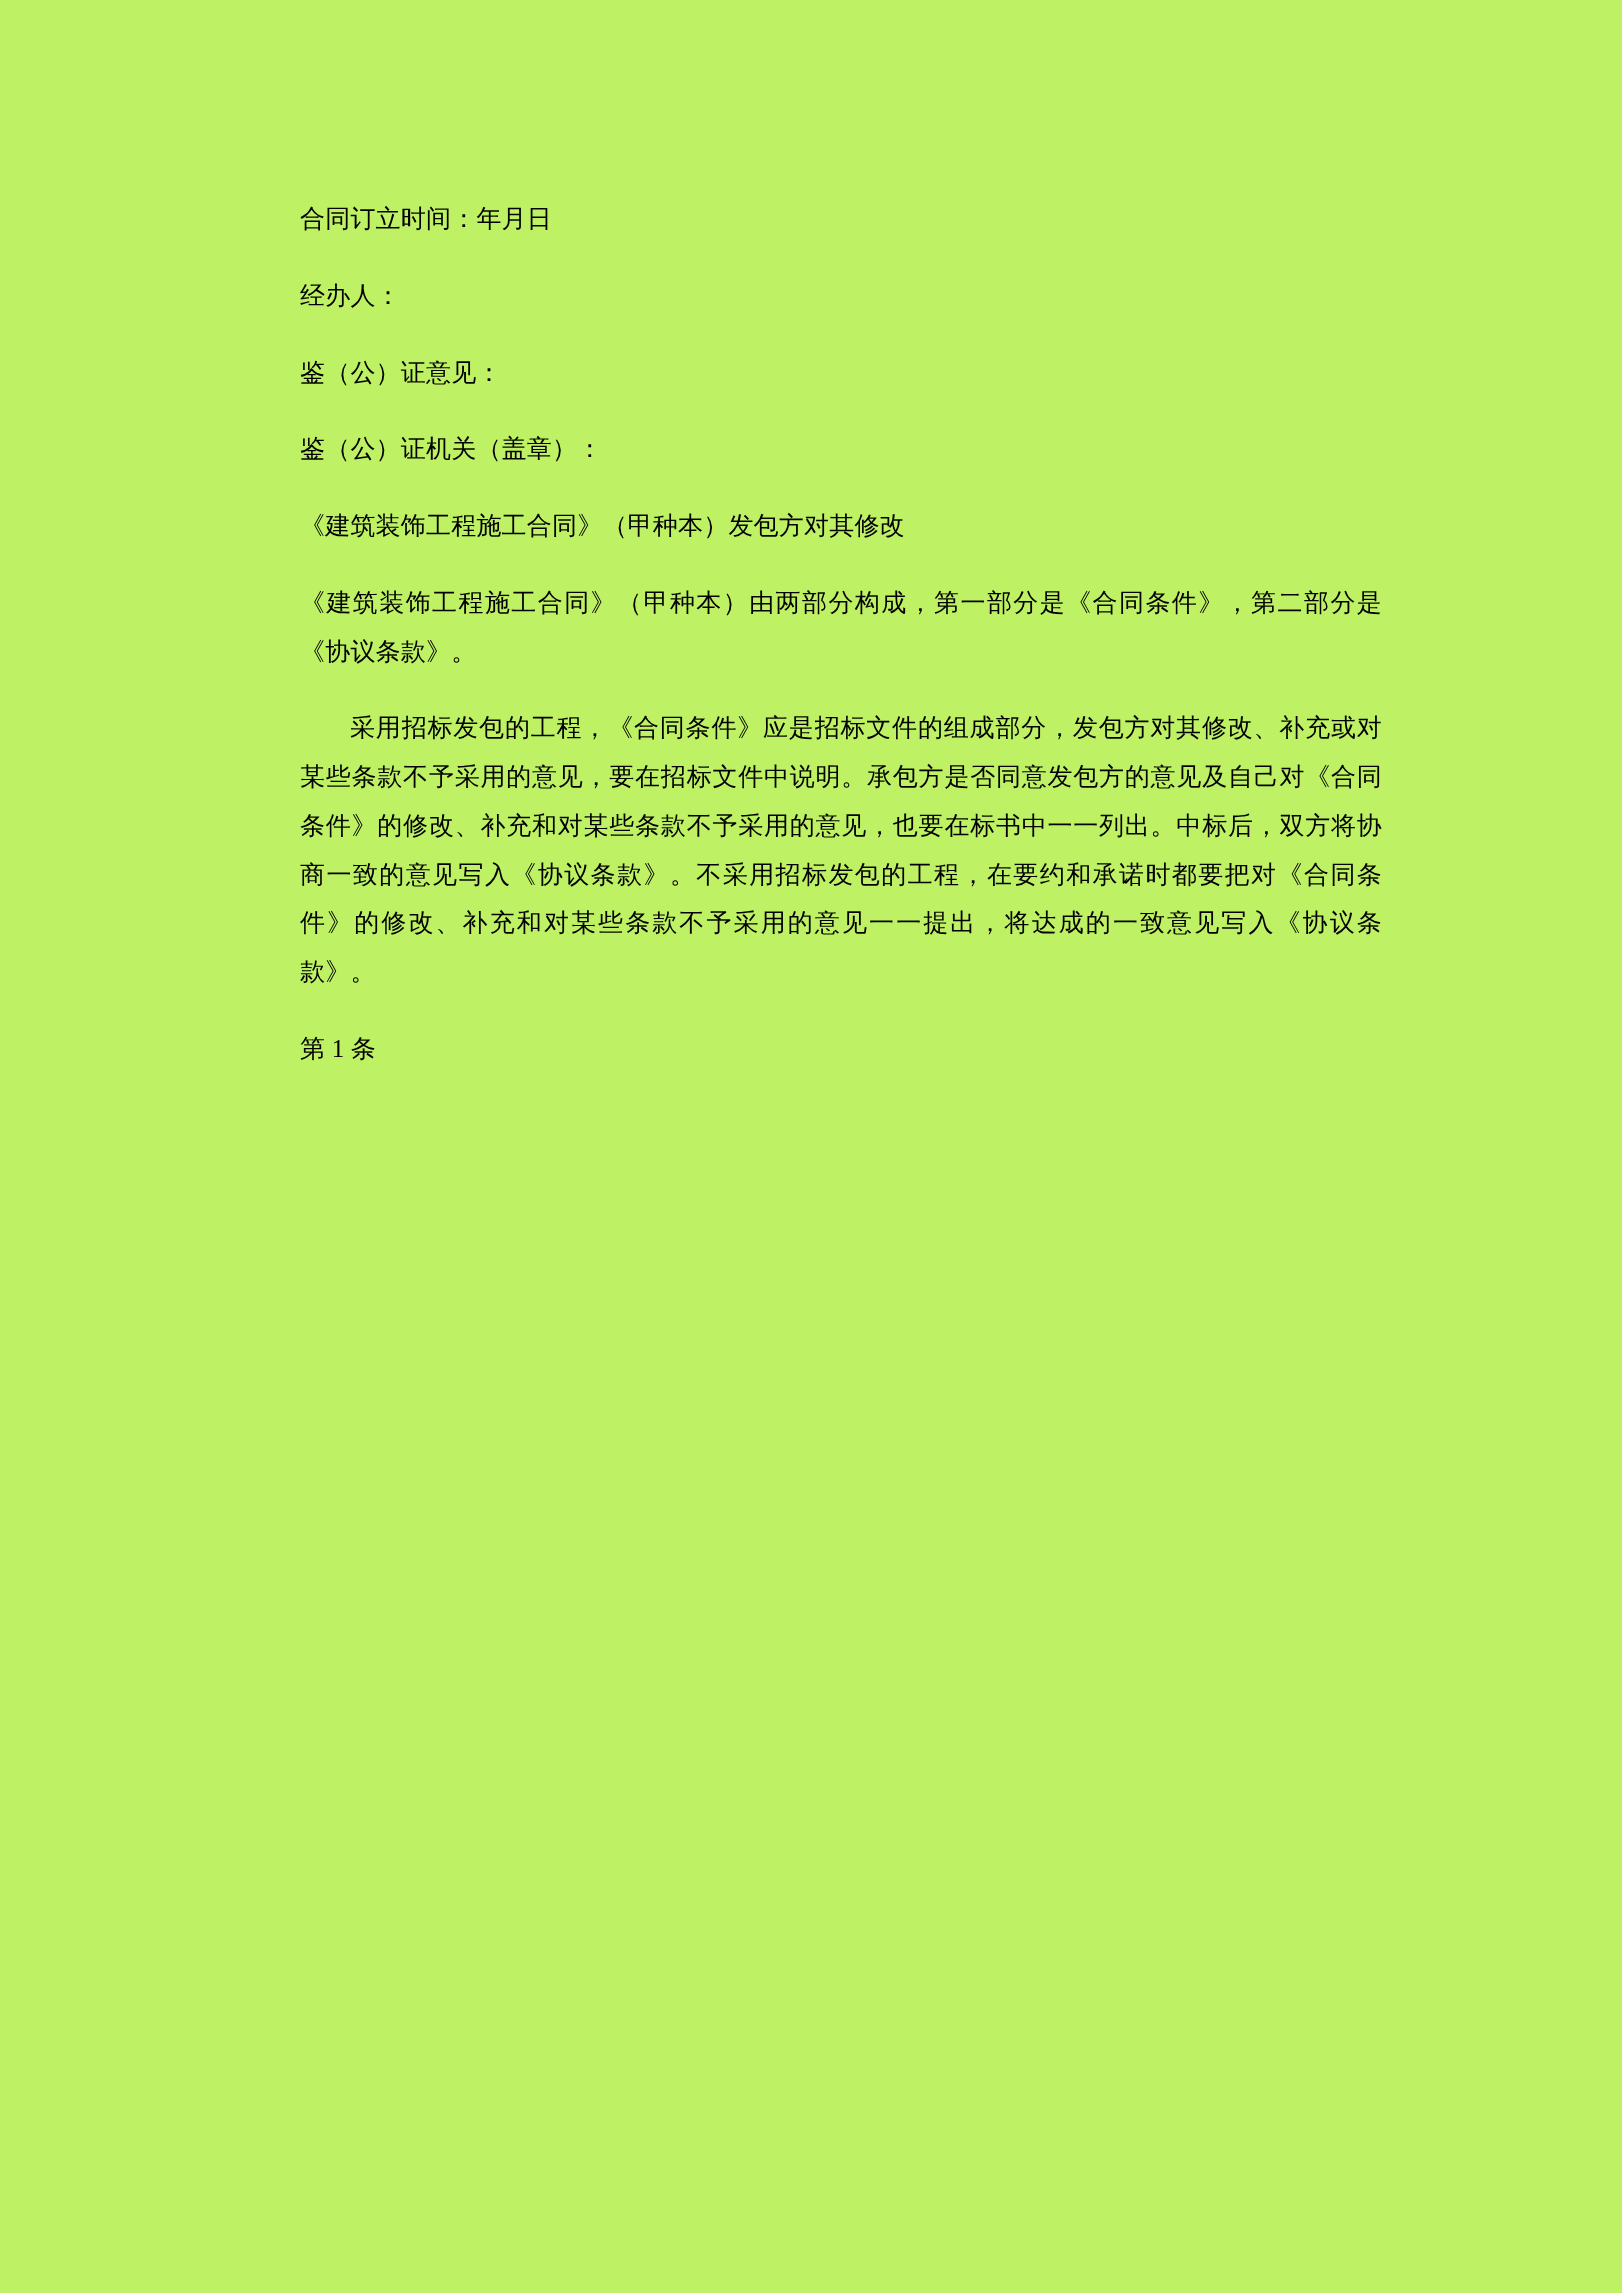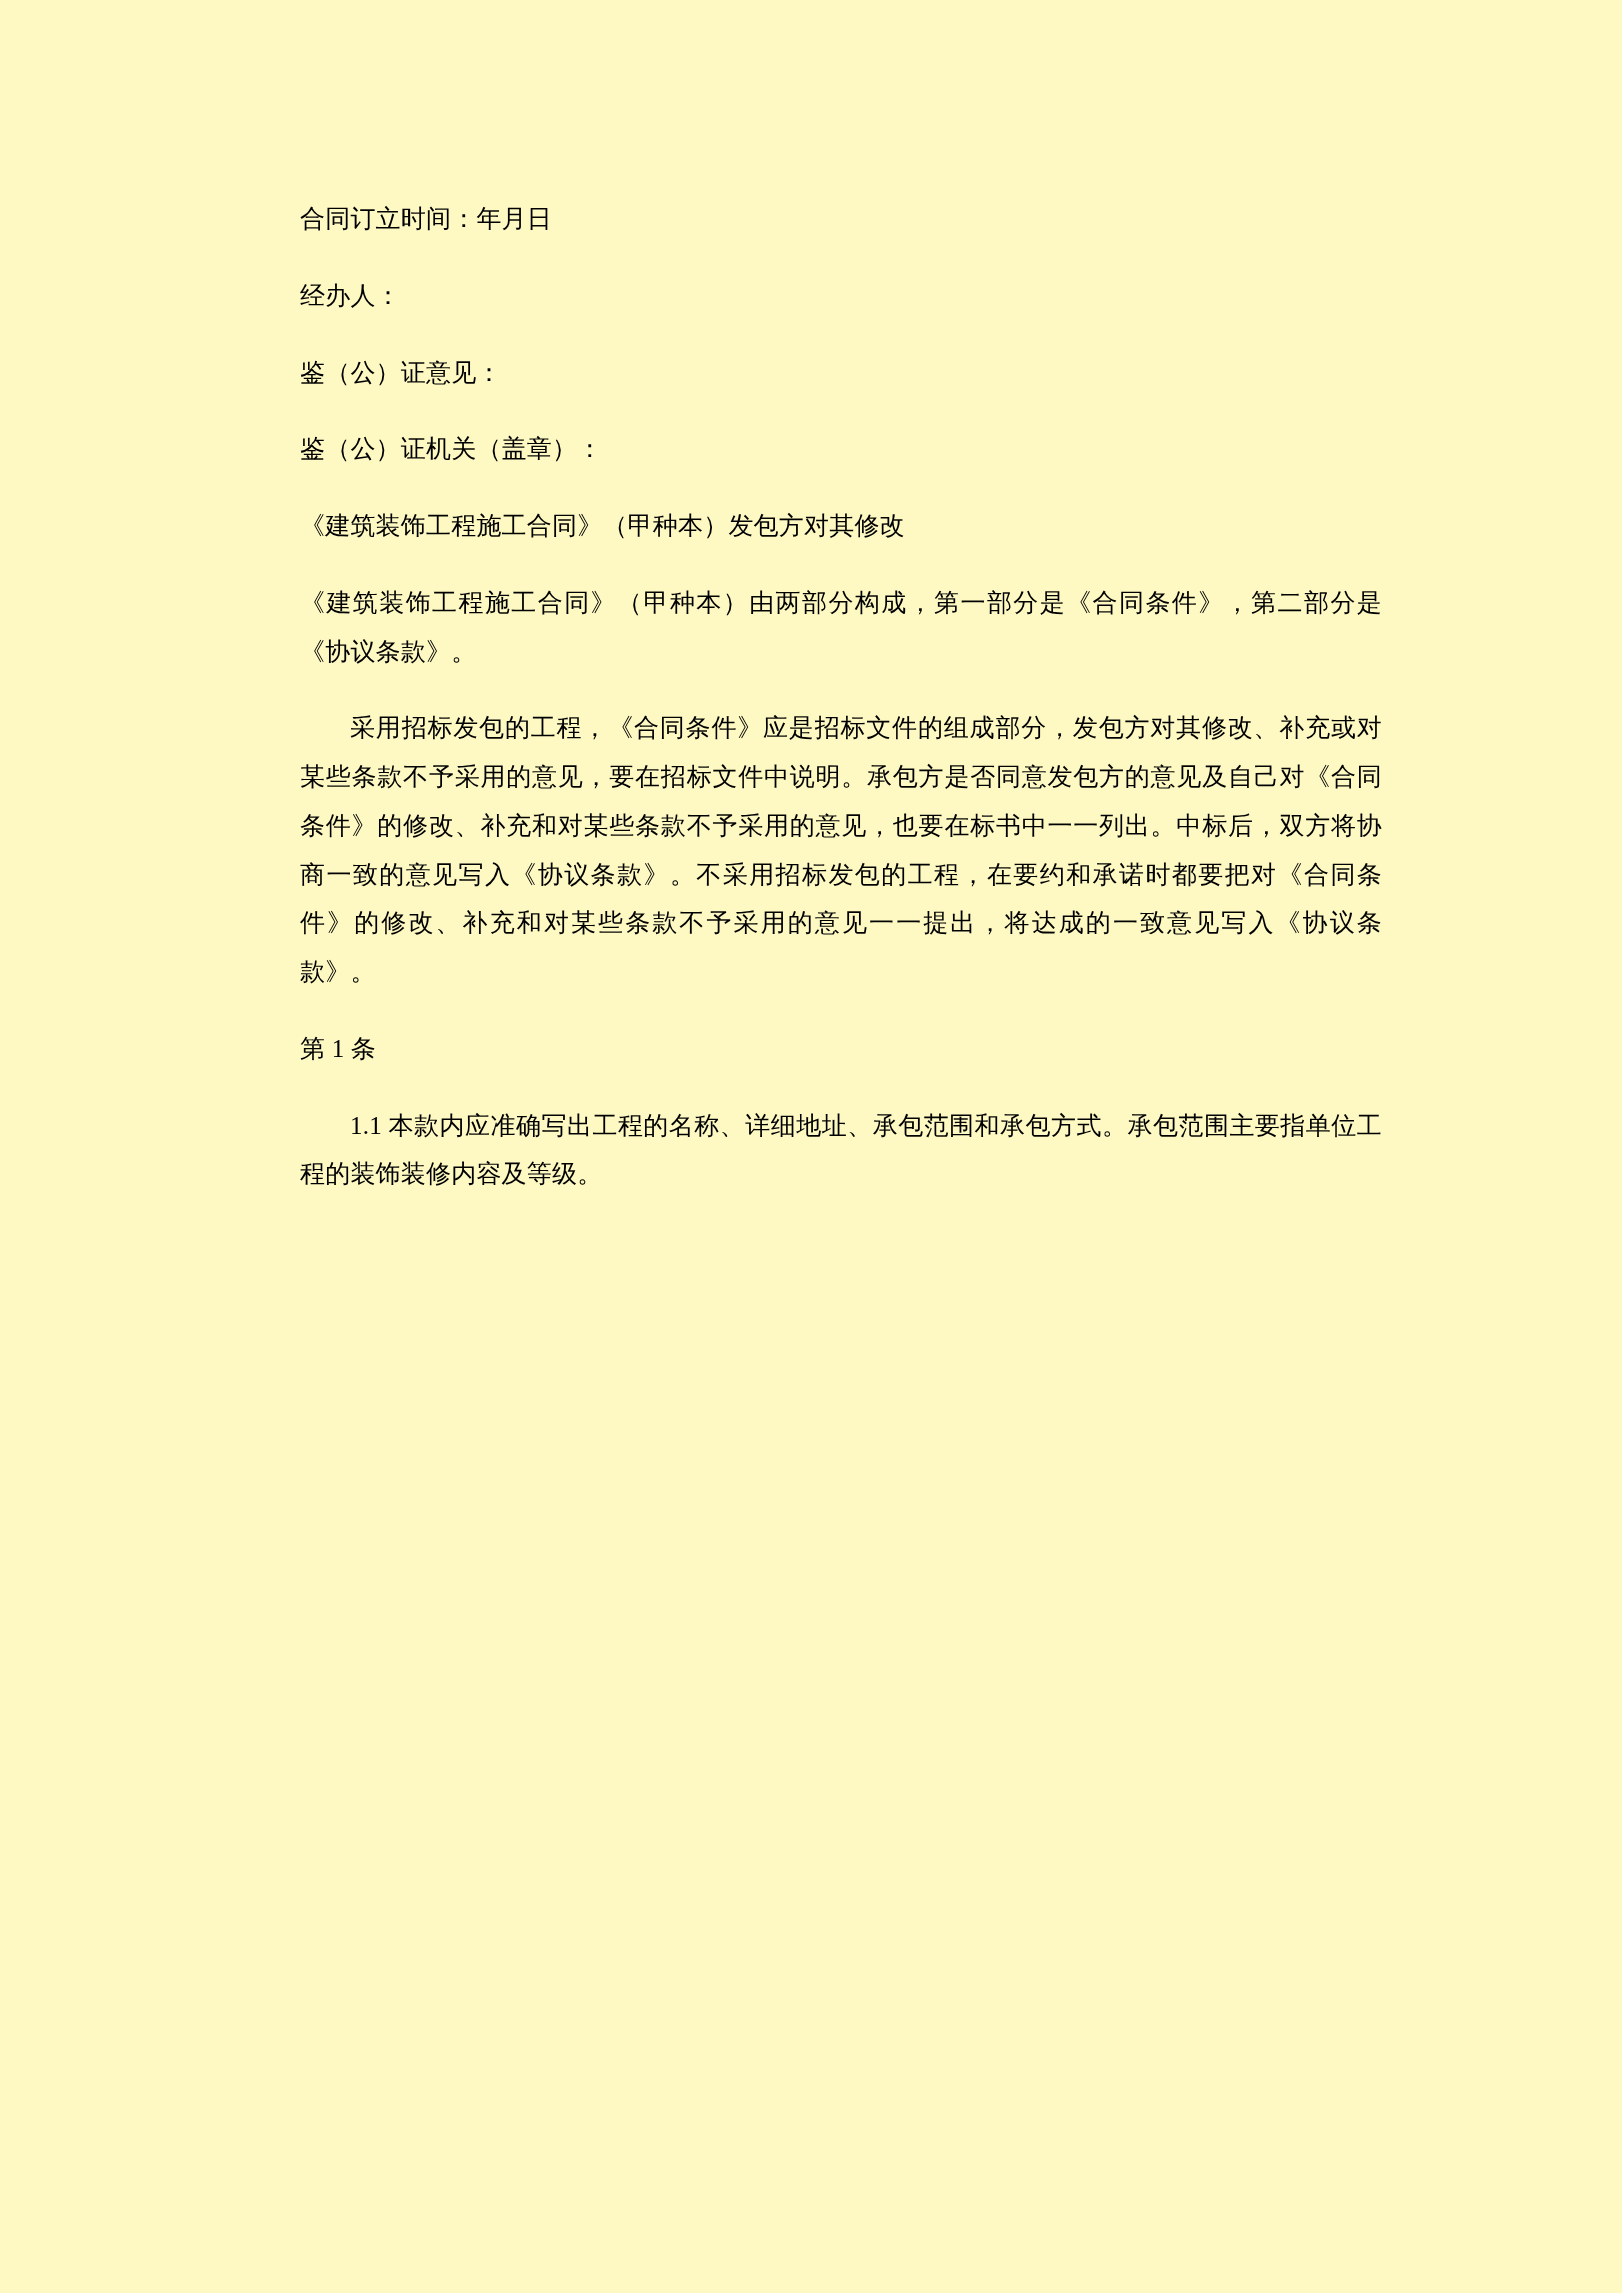--- a/index.html
+++ b/index.html
@@ -12,21 +12,21 @@
     min-height: 2294px;
     font-family: "Liberation Serif", "DejaVu Serif", serif;
     color: #000000;
   }
   .page {
     position: relative;
     width: 1623px;
     min-height: 2294px;
     box-sizing: border-box;
     padding: 195px 241px 109px 300px;
-    background: #fef9c3;
+    background: #bef264;
   }
   .doc-body {
     font-size: 25px;
     line-height: 1.95;
   }
   p.para {
     margin: 0 0 28px 0;
     text-align: justify;
     text-justify: inter-ideograph;
     letter-spacing: 0.2px;
@@ -59,17 +59,16 @@
 
 
 
     <p class="para indent">采用招标发包的工程，《合同条件》应是招标文件的组成部分，发包方对其修改、补充或对某些条款不予采用的意见，要在招标文件中说明。承包方是否同意发包方的意见及自己对《合同条件》的修改、补充和对某些条款不予采用的意见，也要在标书中一一列出。中标后，双方将协商一致的意见写入《协议条款》。不采用招标发包的工程，在要约和承诺时都要把对《合同条件》的修改、补充和对某些条款不予采用的意见一一提出，将达成的一致意见写入《协议条款》。</p>
 
 
 
 
     <p class="para">第 1 条</p>
 
-    <p class="para indent">1.1 本款内应准确写出工程的名称、详细地址、承包范围和承包方式。承包范围主要指单位工程的装饰装修内容及等级。</p>
 
   </div>
 </div>
 
 
 </body></html>

